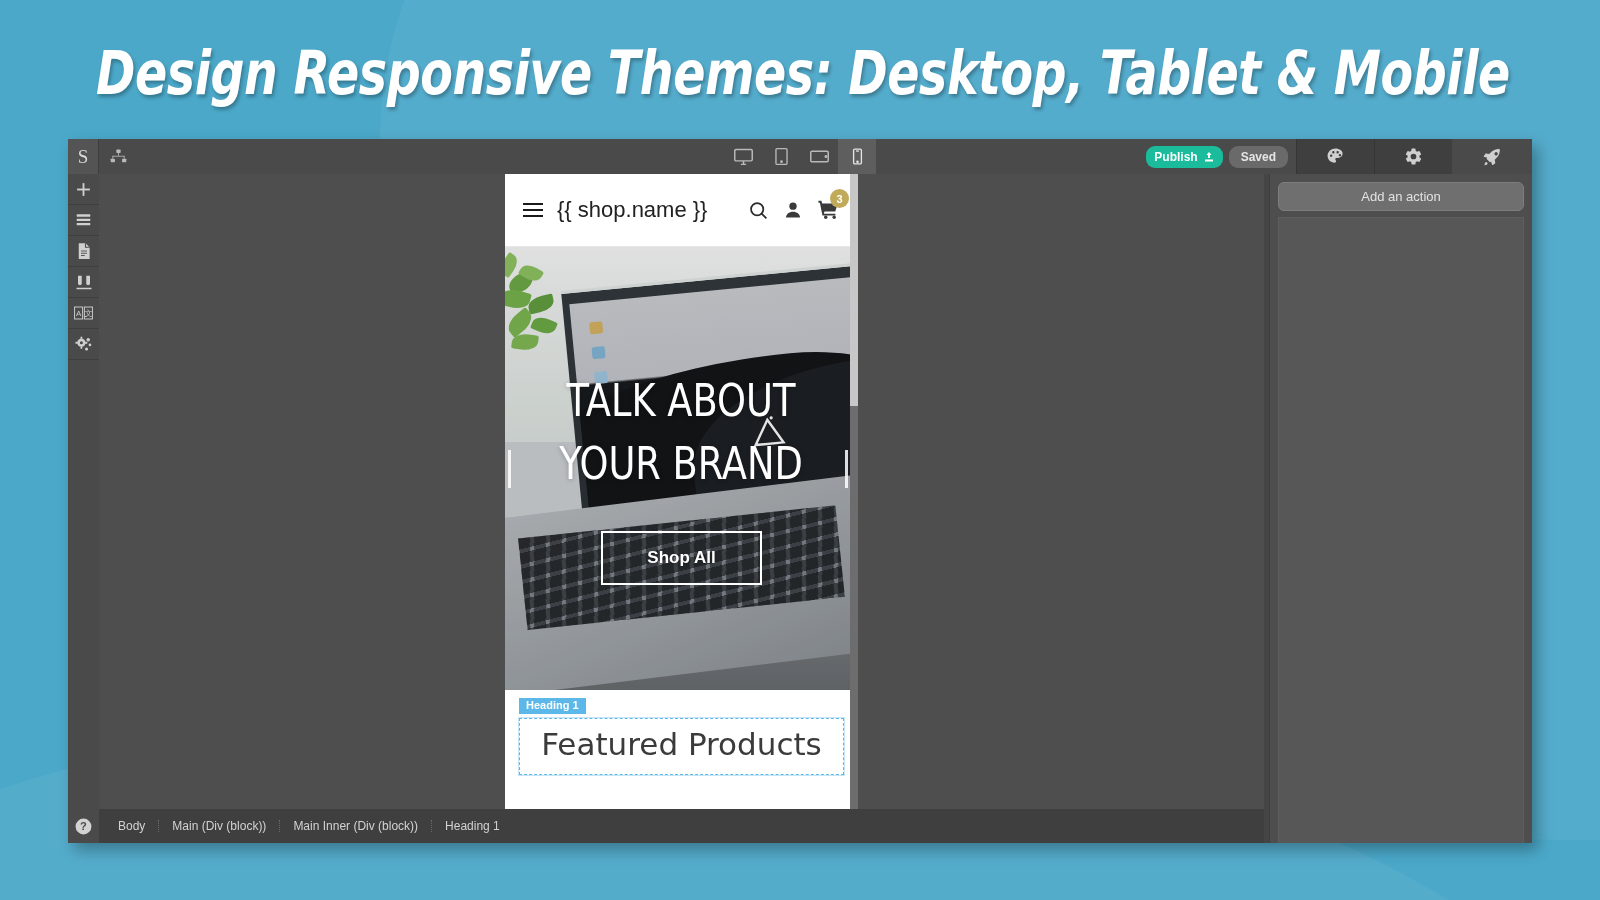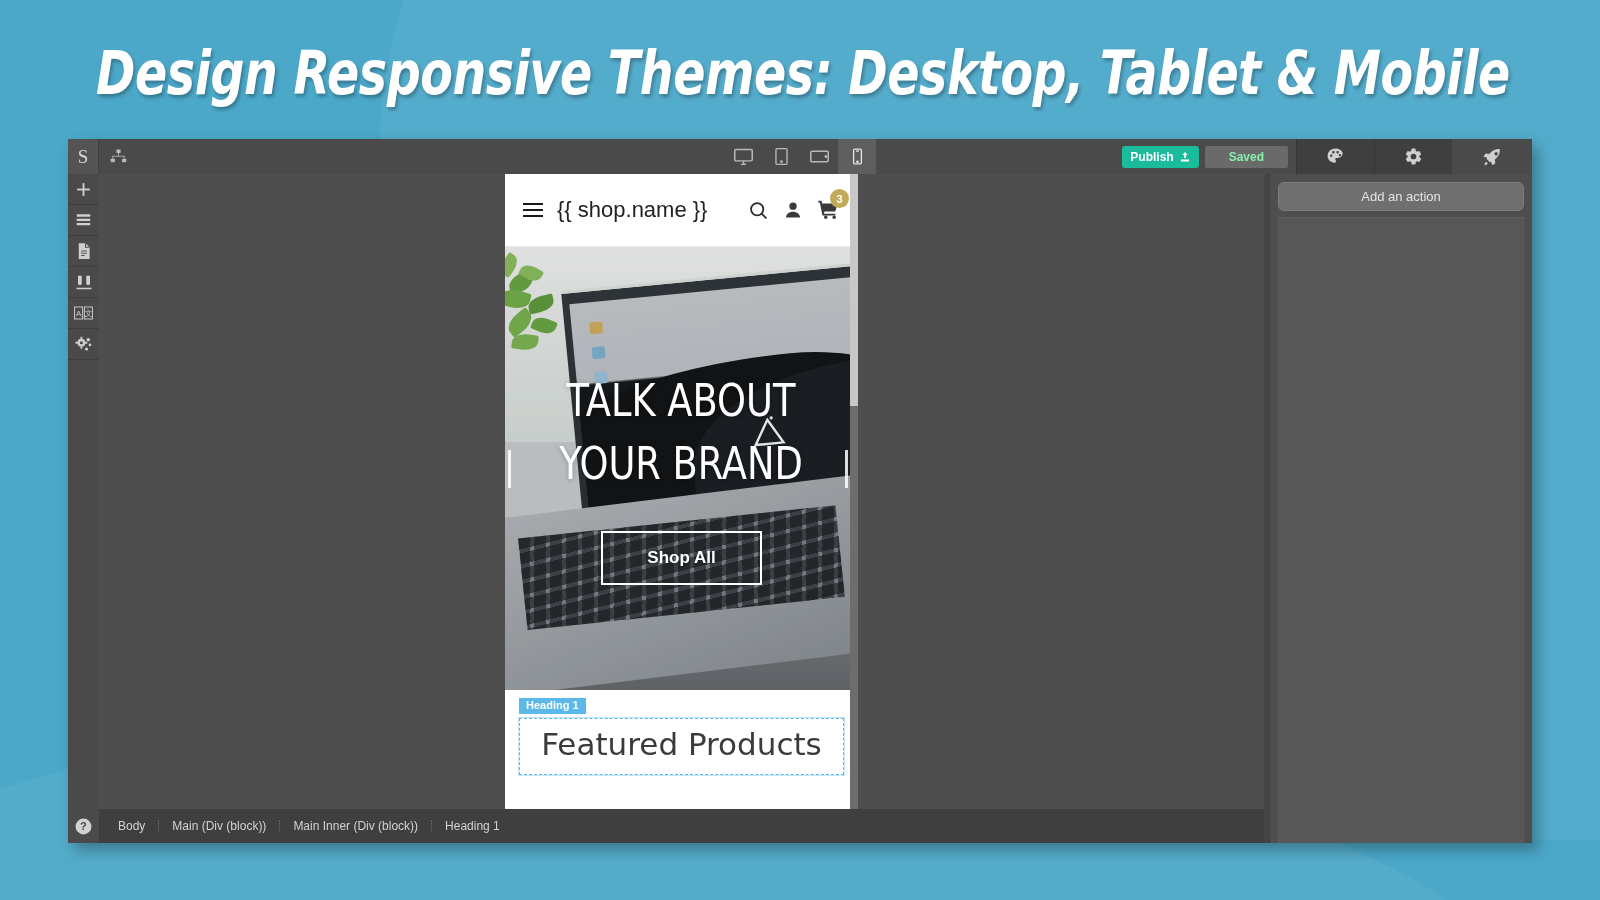--- a/index.html
+++ b/index.html
@@ -100,32 +100,32 @@
     right: 0; top: 0; bottom: 0;
     display: flex;
     align-items: center;
   }
   .btn-publish {
     background: #1bbc9b;
     color: #ffffff;
     font-size: 12px;
     font-weight: bold;
     padding: 4px 8px;
-    border-radius: 3px;
+    border-radius: 9px;
     display: flex; align-items: center; gap: 5px;
     height: 22px;
     margin-right: 6px;
   }
   .btn-saved {
     background: #6a6a6a;
-    color: #86efac;
+    color: #e5e5e5;
     font-size: 12px;
     font-weight: bold;
-    padding: 4px 24px;
-    border-radius: 2px;
+    padding: 4px 12px;
+    border-radius: 9px;
     height: 22px;
     display: flex; align-items: center;
     margin-right: 8px;
   }
   .right-icon-cell {
     width: 78px;
     align-self: stretch;
     display: flex; align-items: center; justify-content: center;
     background: #3f3f3f;
     border-left: 1px solid #353535;

